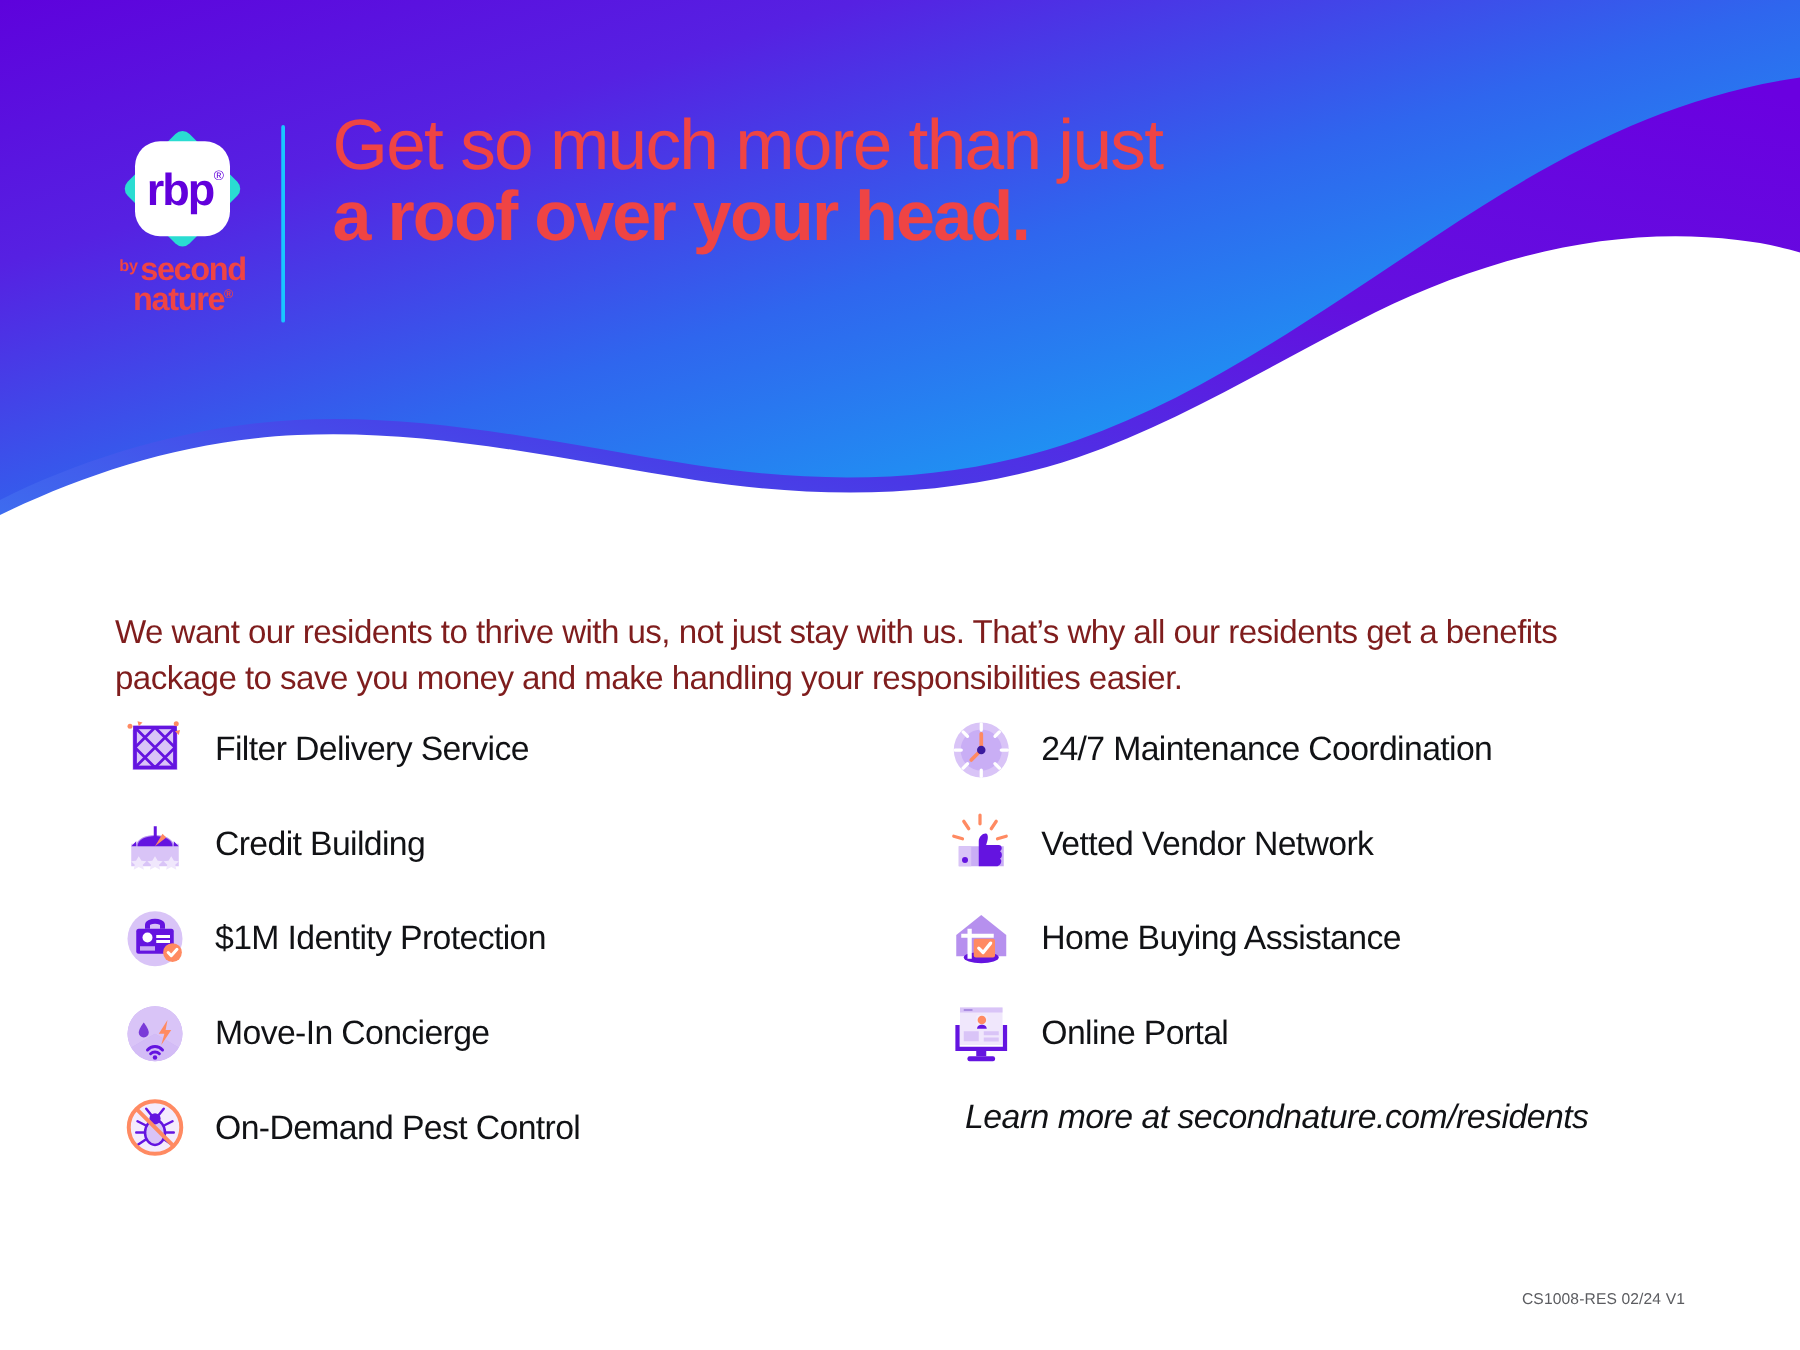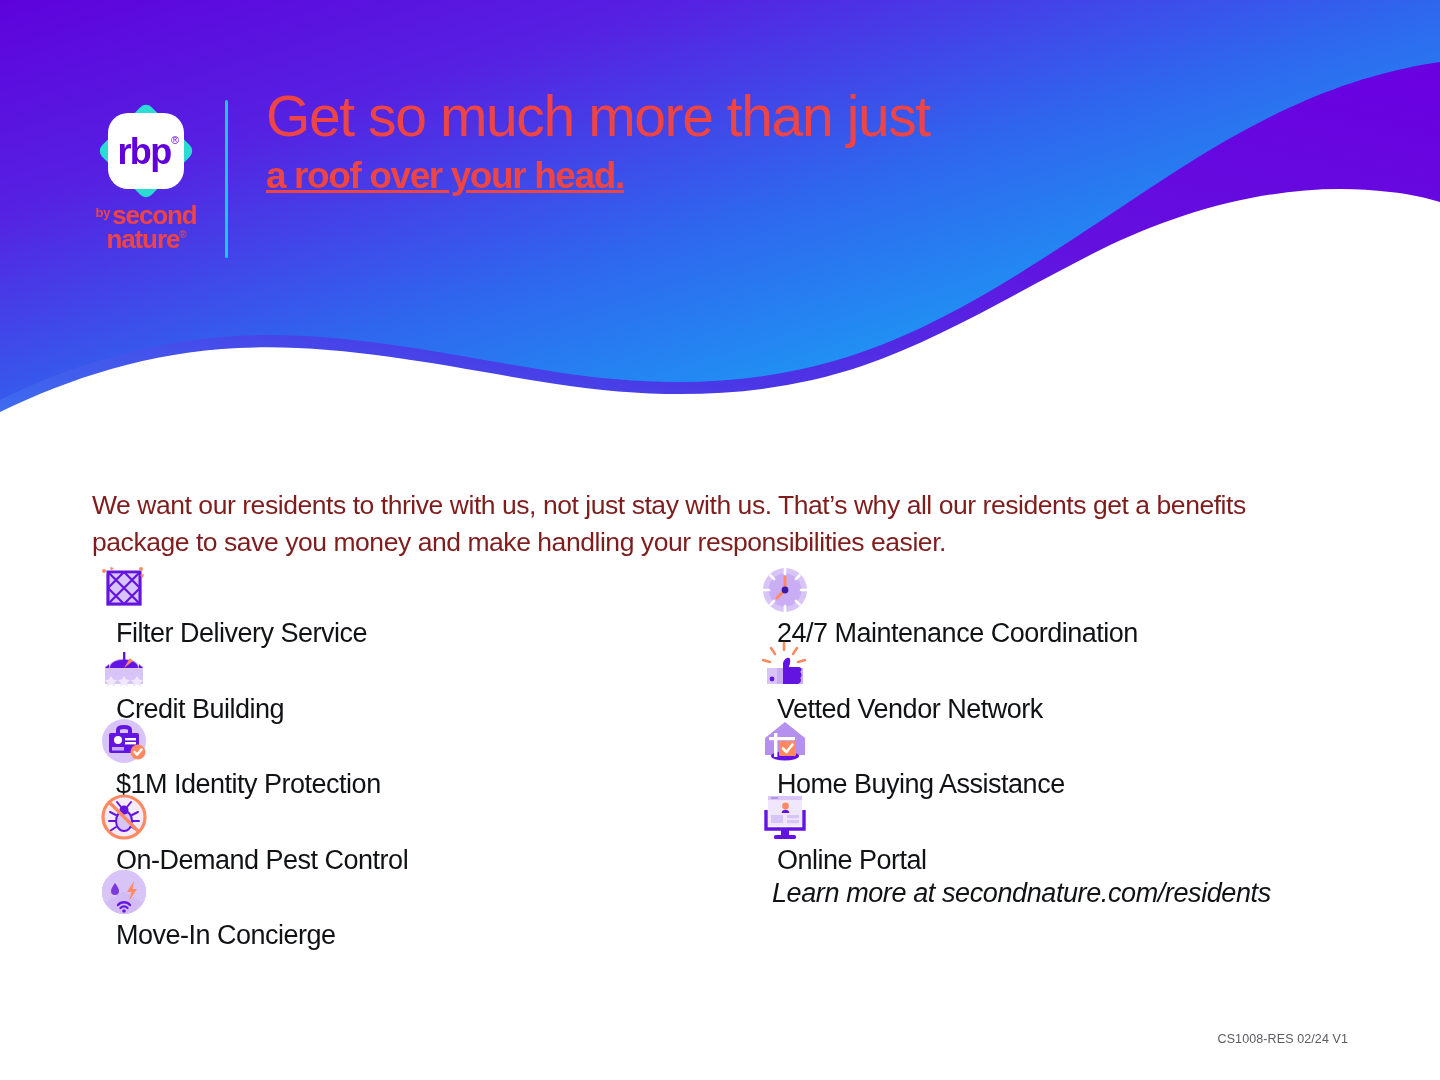--- a/index.html
+++ b/index.html
@@ -105,25 +105,23 @@
     line-height: 1.0;
   }
   #headline .hl-1 {
     display: block;
     font-size: 57px;
     font-weight: 400;
     letter-spacing: -1.4px;
   }
   #headline .hl-2 {
     display: block;
-    font-size: 37px;
+    font-size: 56px;
     font-weight: 700;
     letter-spacing: -1.4px;
-    margin-top: 12px;
-    text-decoration: underline;
   }
 
   
   #intro {
     position: absolute;
     left: 92px;
     top: 460px;
     width: 1230px;
     color: #7f1d1d;
     font-size: 26.5px;
@@ -135,22 +133,21 @@
   .benefit-col {
     position: absolute;
   }
   #col-left  { left: 96px;  top: 562px; width: 600px; }
   #col-right { left: 757px; top: 562px; width: 640px; }
 
   .benefit-row {
     position: relative;
     height: 75.6px;
     display: flex;
-    align-items: flex-start;
-    flex-direction: column;
+    align-items: center;
   }
   .benefit-icon {
     width: 56px;
     height: 56px;
     flex: 0 0 56px;
     display: flex;
     align-items: center;
     justify-content: center;
   }
   .benefit-icon svg { display: block; }
@@ -302,49 +299,49 @@
           <circle cx="42" cy="39" r="7.5" fill="#FF8A62"></circle>
           <path d="M38.5,39 L41,41.6 L45.6,36.4" fill="none" stroke="#FFFFFF" stroke-width="2.4" stroke-linecap="round" stroke-linejoin="round"></path>
         </svg>
       </span>
       <span class="benefit-label">$1M Identity Protection</span>
     </div>
 
     <div class="benefit-row">
       <span class="benefit-icon">
         <svg width="56" height="56" viewBox="0 0 56 56">
+          <circle cx="28" cy="28" r="22" fill="#C9AEF5"></circle>
+          <path d="M28,28 L28,6 A22,22 0 0,0 9,39 Z" fill="#D9C4F7"></path>
+          <path d="M28,28 L47,39 A22,22 0 0,0 28,6 Z" fill="#D9C4F7"></path>
+          <path d="M28,28 L9,39 A22,22 0 0,0 47,39 Z" fill="#D3BCF6"></path>
+          <path d="M19,19 C19,19 23,24 23,27 a4,4 0 0,1 -8,0 C15,24 19,19 19,19 Z" fill="#7A3BD8"></path>
+          <path d="M38,17 L31,28 L35.5,28 L33,37 L41,25 L36.5,25 Z" fill="#FF8A62"></path>
+          <path d="M22,41 a8,8 0 0,1 12,0" fill="none" stroke="#6414E0" stroke-width="2.4" stroke-linecap="round"></path>
+          <path d="M24.5,44 a5,5 0 0,1 7,0" fill="none" stroke="#6414E0" stroke-width="2.4" stroke-linecap="round"></path>
+          <circle cx="28" cy="47" r="1.8" fill="#6414E0"></circle>
+        </svg>
+      </span>
+      <span class="benefit-label">Move-In Concierge</span>
+    </div>
+
+    <div class="benefit-row">
+      <span class="benefit-icon">
+        <svg width="56" height="56" viewBox="0 0 56 56">
           <circle cx="28" cy="28" r="20" fill="#F4ECFD"></circle>
           <ellipse cx="28" cy="32" rx="8" ry="10" fill="#D9C4F7"></ellipse>
           <ellipse cx="28" cy="32" rx="8" ry="10" fill="none" stroke="#6414E0" stroke-width="2"></ellipse>
           <circle cx="28" cy="21" r="4.5" fill="#6414E0"></circle>
           <path d="M25,18 L21,13 M31,18 L35,13" stroke="#6414E0" stroke-width="2" stroke-linecap="round"></path>
           <path d="M20,26 L14,23 M20,32 L13,32 M20,38 L14,42" stroke="#6414E0" stroke-width="2" stroke-linecap="round"></path>
           <path d="M36,26 L42,23 M36,32 L43,32 M36,38 L42,42" stroke="#6414E0" stroke-width="2" stroke-linecap="round"></path>
           <circle cx="28" cy="28" r="21" fill="none" stroke="#FF8A62" stroke-width="3.2"></circle>
           <path d="M13.5,13.5 L42.5,42.5" stroke="#FF8A62" stroke-width="3.2" stroke-linecap="round"></path>
         </svg>
       </span>
       <span class="benefit-label">On-Demand Pest Control</span>
-    </div>
-
-    <div class="benefit-row">
-      <span class="benefit-icon">
-        <svg width="56" height="56" viewBox="0 0 56 56">
-          <circle cx="28" cy="28" r="22" fill="#C9AEF5"></circle>
-          <path d="M28,28 L28,6 A22,22 0 0,0 9,39 Z" fill="#D9C4F7"></path>
-          <path d="M28,28 L47,39 A22,22 0 0,0 28,6 Z" fill="#D9C4F7"></path>
-          <path d="M28,28 L9,39 A22,22 0 0,0 47,39 Z" fill="#D3BCF6"></path>
-          <path d="M19,19 C19,19 23,24 23,27 a4,4 0 0,1 -8,0 C15,24 19,19 19,19 Z" fill="#7A3BD8"></path>
-          <path d="M38,17 L31,28 L35.5,28 L33,37 L41,25 L36.5,25 Z" fill="#FF8A62"></path>
-          <path d="M22,41 a8,8 0 0,1 12,0" fill="none" stroke="#6414E0" stroke-width="2.4" stroke-linecap="round"></path>
-          <path d="M24.5,44 a5,5 0 0,1 7,0" fill="none" stroke="#6414E0" stroke-width="2.4" stroke-linecap="round"></path>
-          <circle cx="28" cy="47" r="1.8" fill="#6414E0"></circle>
-        </svg>
-      </span>
-      <span class="benefit-label">Move-In Concierge</span>
     </div>
 
   </div>
 
   <div id="col-right" class="benefit-col">
 
     <div class="benefit-row">
       <span class="benefit-icon">
         <svg width="56" height="56" viewBox="0 0 56 56">
           <circle cx="28" cy="28" r="22" fill="#D9C4F7"></circle>

